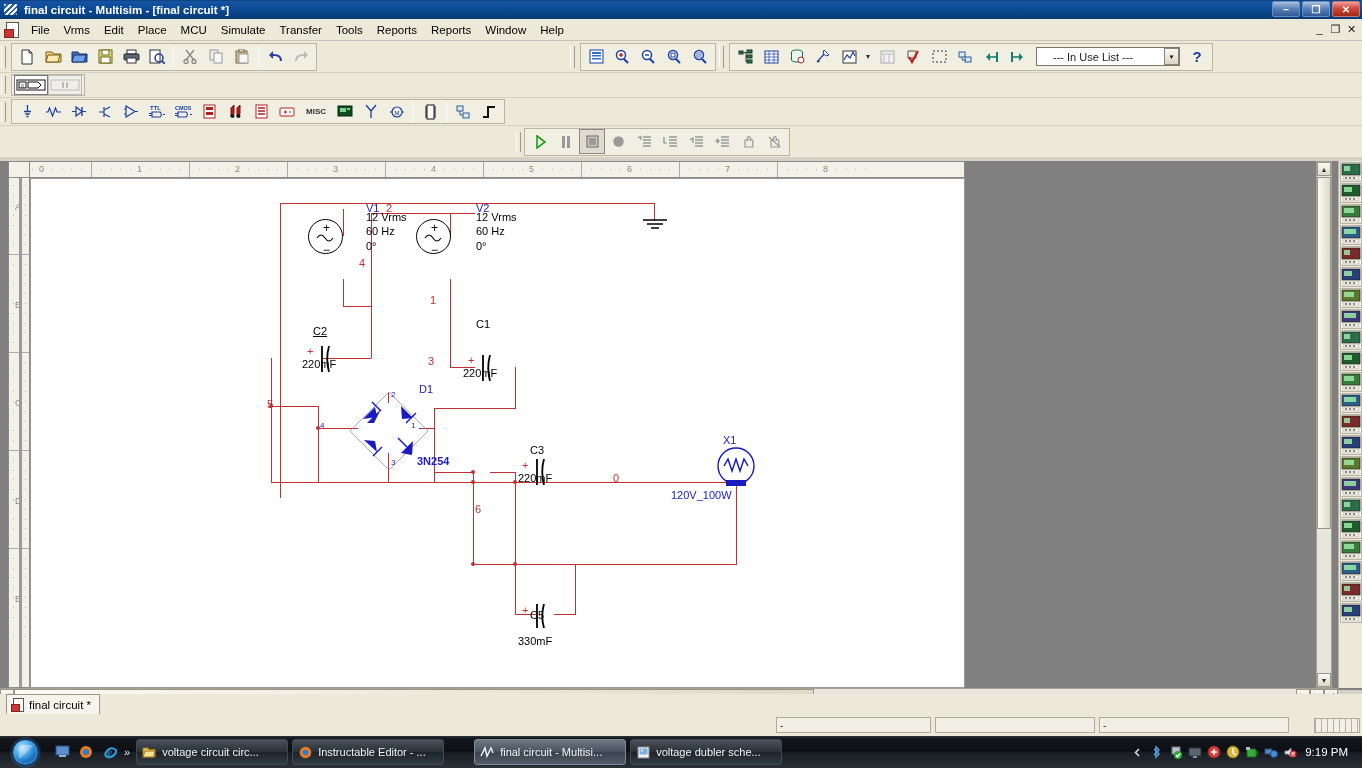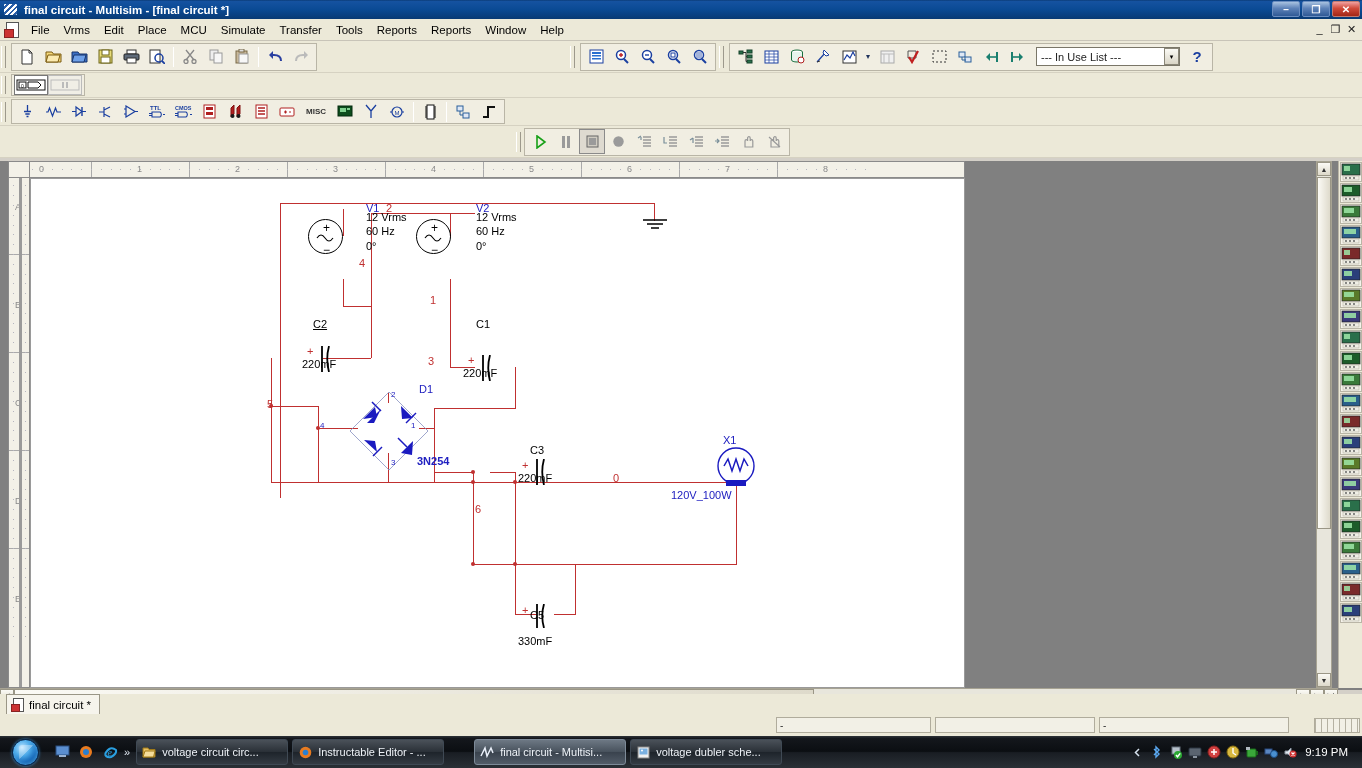--- a/index.html
+++ b/index.html
@@ -389,21 +389,21 @@
       </div>
     <div class="tbtn">
       <svg width="15" height="14" viewBox="0 0 15 14">
           <path d="M3 7h9" stroke="#1a7f6f" stroke-width="1.6"></path>
           <path d="M9 3l4 4-4 4z" fill="#1a7f6f"></path>
           <rect x="1" y="2" width="2" height="10" fill="#1a7f6f"></rect>
         </svg>
       </div>
     <div style="width:6px"></div>
     <div style="display:flex;align-items:center;">
-      <div style="width:144px;height:19px;border:1px solid #7a7668;background:#fff;display:flex;align-items:center;padding-left:4px;">
+      <div style="width:144px;height:19px;border:1px solid #7a7668;background:#fff;display:flex;align-items:center;padding-left:16px;">
         <span style="font-size:11px;color:#222;">--- In Use List ---</span>
         <span style="margin-left:auto;width:15px;height:17px;border:1px solid #8a8678;background:linear-gradient(#fbfaf5,#d9d5c6);display:flex;align-items:center;justify-content:center;font-size:7px;">▾</span>
       </div>
     </div>
     <div class="tbtn" style="margin-left:4px">
       <span style="color:#1a3fa0;font-weight:bold;font-size:15px;">?</span>
       </div>
   </div>
 </div>
 
@@ -905,21 +905,21 @@
     </svg>
   <div class="lbl blue" style="left:446px; top:24px;">V2</div>
   <div class="lbl" style="left:446px; top:33px;">12 Vrms</div>
   <div class="lbl" style="left:446px; top:47px;">60 Hz</div>
   <div class="lbl" style="left:446px; top:62px;">0°</div>
 
   <svg style="position:absolute;left:612px;top:40px;" width="26" height="14" viewBox="0 0 26 14">
     <path d="M1 2h24M5 6h16M9 10h8" stroke="#000" stroke-width="1.4"></path>
     </svg>
 
-  <div class="lbl blue" style="left:283px; top:140px; color:#000;text-decoration:underline;">C2</div>
+  <div class="lbl blue" style="left:283px; top:147px; color:#000;text-decoration:underline;">C2</div>
   <svg style="position:absolute;left:285px;top:168px;" width="20" height="26" viewBox="0 0 20 26">
     <path d="M7 0v26" stroke="#000" stroke-width="1.8"></path>
     <path d="M14 0 Q10.5 13 14 26" fill="none" stroke="#000" stroke-width="1.8"></path>
     </svg>
   <div class="lbl red" style="left:277px; top:167px; font-size:11px;">+</div>
   <div class="lbl" style="left:272px; top:180px;">220mF</div>
 
   <div class="lbl blue" style="left:446px; top:140px; color:#000;">C1</div>
   <svg style="position:absolute;left:446px;top:177px;" width="20" height="26" viewBox="0 0 20 26">
     <path d="M7 0v26" stroke="#000" stroke-width="1.8"></path>

